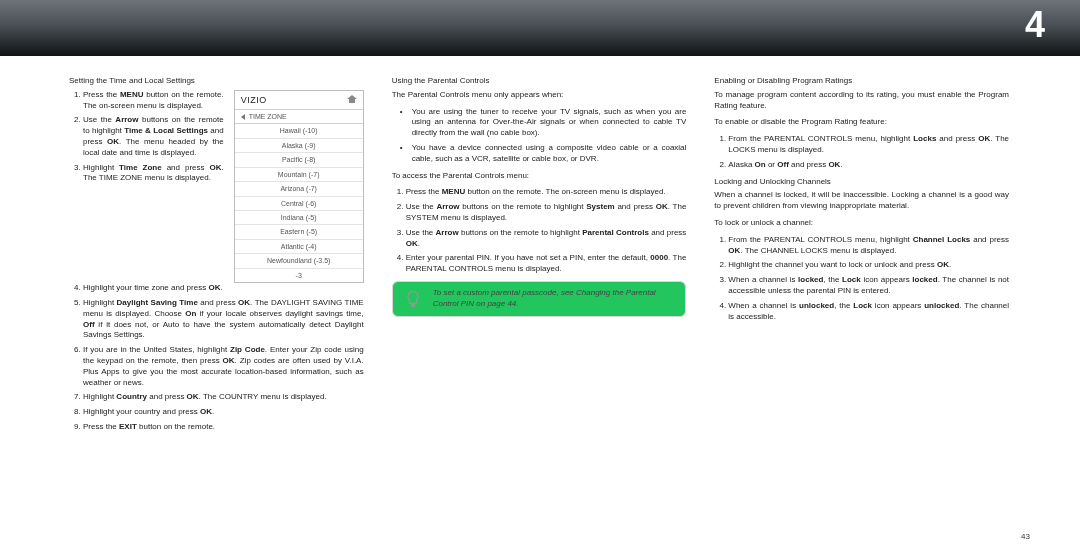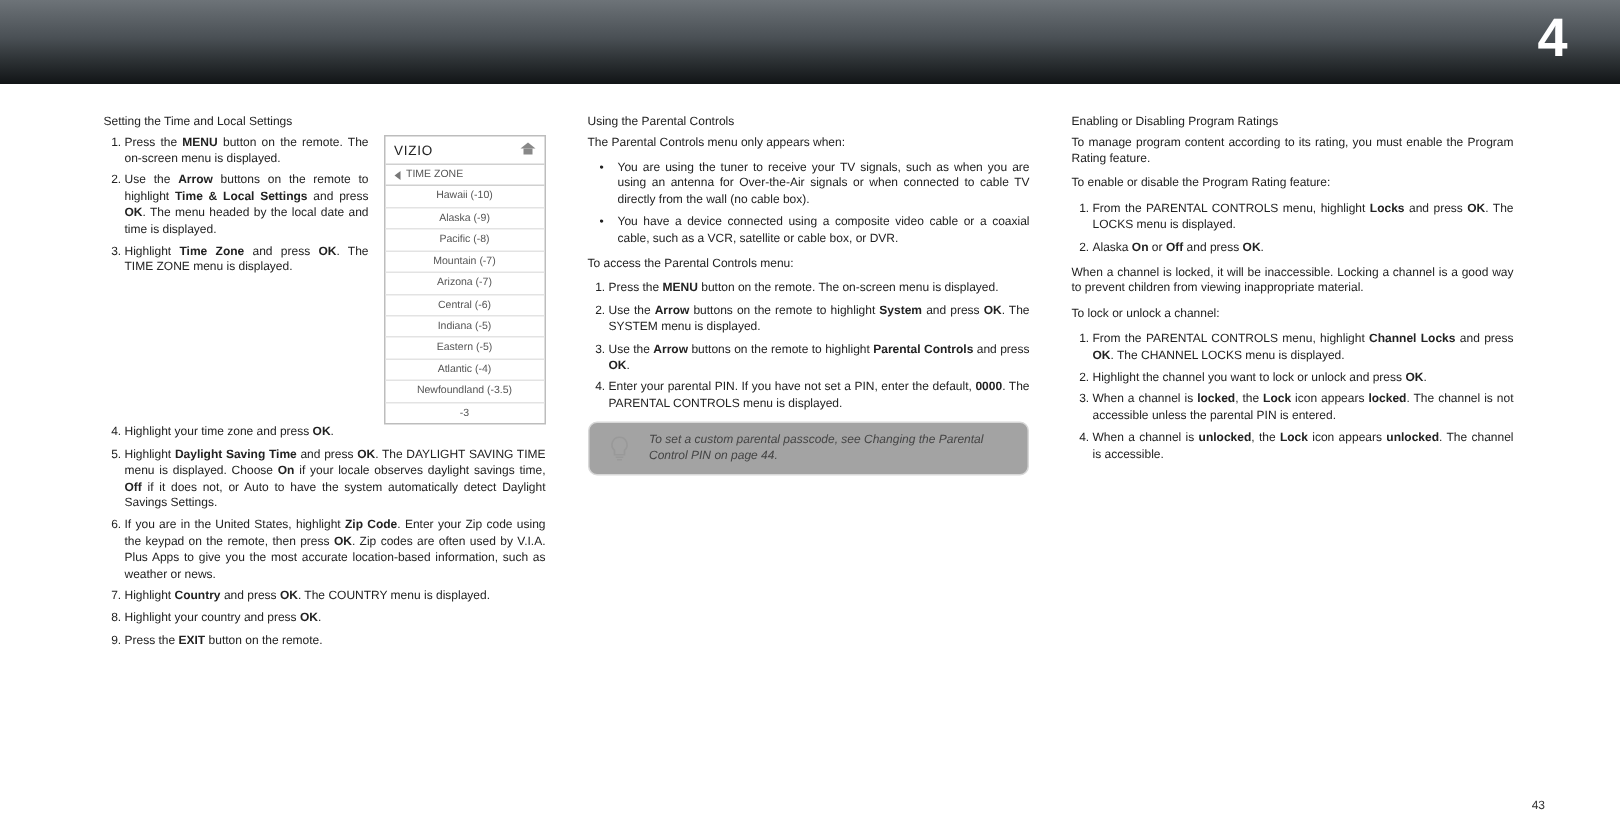--- a/index.html
+++ b/index.html
@@ -18,36 +18,36 @@
   .para { margin-bottom: 6px; text-align: justify; }
   .ol { list-style: decimal; padding-left: 14px; margin-bottom: 6px; }
   .ol > li { margin-bottom: 4px; text-align: justify; }
   .ul { list-style: none; padding-left: 12px; margin-bottom: 6px; }
   .ul > li { position: relative; margin-bottom: 4px; text-align: justify; padding-left: 8px;}
   .ul > li::before { content: "•"; position: absolute; left: -4px; }
   b { font-weight: 700; }
   .split { display: flex; gap: 10px; }
   .split-text { flex: 1; }
   .tz-widget {
-    width: 108px; border: 1px solid #bdbdbd; font-size: 7px;
+    width: 130px; border: 1px solid #bdbdbd; font-size: 7px;
   }
   .tz-head { display: flex; align-items: center; padding: 3px 6px; border-bottom: 1px solid #d0d0d0; }
   .tz-logo { font-family: Arial; font-weight: 400; font-size: 9px; letter-spacing: 0.5px; }
   .tz-home { margin-left: auto; width: 10px; height: 9px; }
   .tz-home::before { content: ""; display:block; width:0;height:0;border-left:5px solid transparent;border-right:5px solid transparent;border-bottom:4px solid #888; margin:0 auto;}
   .tz-home::after { content:""; display:block; width:6px; height:4px; background:#888; margin:0 auto;}
   .tz-sub { display:flex; align-items:center; padding: 2px 6px; border-bottom:1px solid #d0d0d0;}
   .tz-back { width:0;height:0;border-top:3px solid transparent;border-bottom:3px solid transparent;border-right:4px solid #777; margin-right:4px;}
   .tz-sub-label { color:#555; font-size:7px;}
   .tz-item { text-align:center; padding:2px 0; border-bottom:1px solid #e3e3e3; color:#555; }
   .tz-footer { text-align:center; padding:2px 0; color:#555;}
   .tip-box {
     display:flex; align-items:center; gap:10px;
     border:1px solid #d8d8d8; border-radius:6px; padding:6px 10px; margin-top:6px;
-    background:#a3a3a3;
+    background:#22c55e;
   }
   .tip-icon { width:20px; height:20px; flex:0 0 auto; }
   .tip-text { font-size:8px; font-style: italic; color:#444; }
   .page-num { position:absolute; right:50px; bottom:10px; font-size:8px; color:#333; }
 </style>
 </head>
 <body>
 
 <div class="page">
   <div class="header-bar">
@@ -123,20 +123,21 @@
     </div>
 
     <div class="col">
       <div class="sec-title">Enabling or Disabling Program Ratings</div>
       <div class="para">To manage program content according to its rating, you must enable the Program Rating feature.</div>
       <div class="para">To enable or disable the Program Rating feature:</div>
       <ol class="ol">
         <li><span>From the PARENTAL CONTROLS menu, highlight </span><b>Locks</b><span> and press </span><b>OK</b><span>. The LOCKS menu is displayed.</span></li>
         <li><span>Alaska </span><b>On</b><span> or </span><b>Off</b><span> and press </span><b>OK</b><span>.</span></li>
       </ol>
+      <div class="sec-title">Locking and Unlocking Channels</div>
       <div class="para">When a channel is locked, it will be inaccessible. Locking a channel is a good way to prevent children from viewing inappropriate material.</div>
       <div class="para">To lock or unlock a channel:</div>
       <ol class="ol">
         <li><span>From the PARENTAL CONTROLS menu, highlight </span><b>Channel Locks</b><span> and press </span><b>OK</b><span>. The CHANNEL LOCKS menu is displayed.</span></li>
         <li><span>Highlight the channel you want to lock or unlock and press </span><b>OK</b><span>.</span></li>
         <li><span>When a channel is </span><b>locked</b><span>, the </span><b>Lock</b><span> icon appears </span><b>locked</b><span>. The channel is not accessible unless the parental PIN is entered.</span></li>
         <li><span>When a channel is </span><b>unlocked</b><span>, the </span><b>Lock</b><span> icon appears </span><b>unlocked</b><span>. The channel is accessible.</span></li>
       </ol>
     </div>
 

